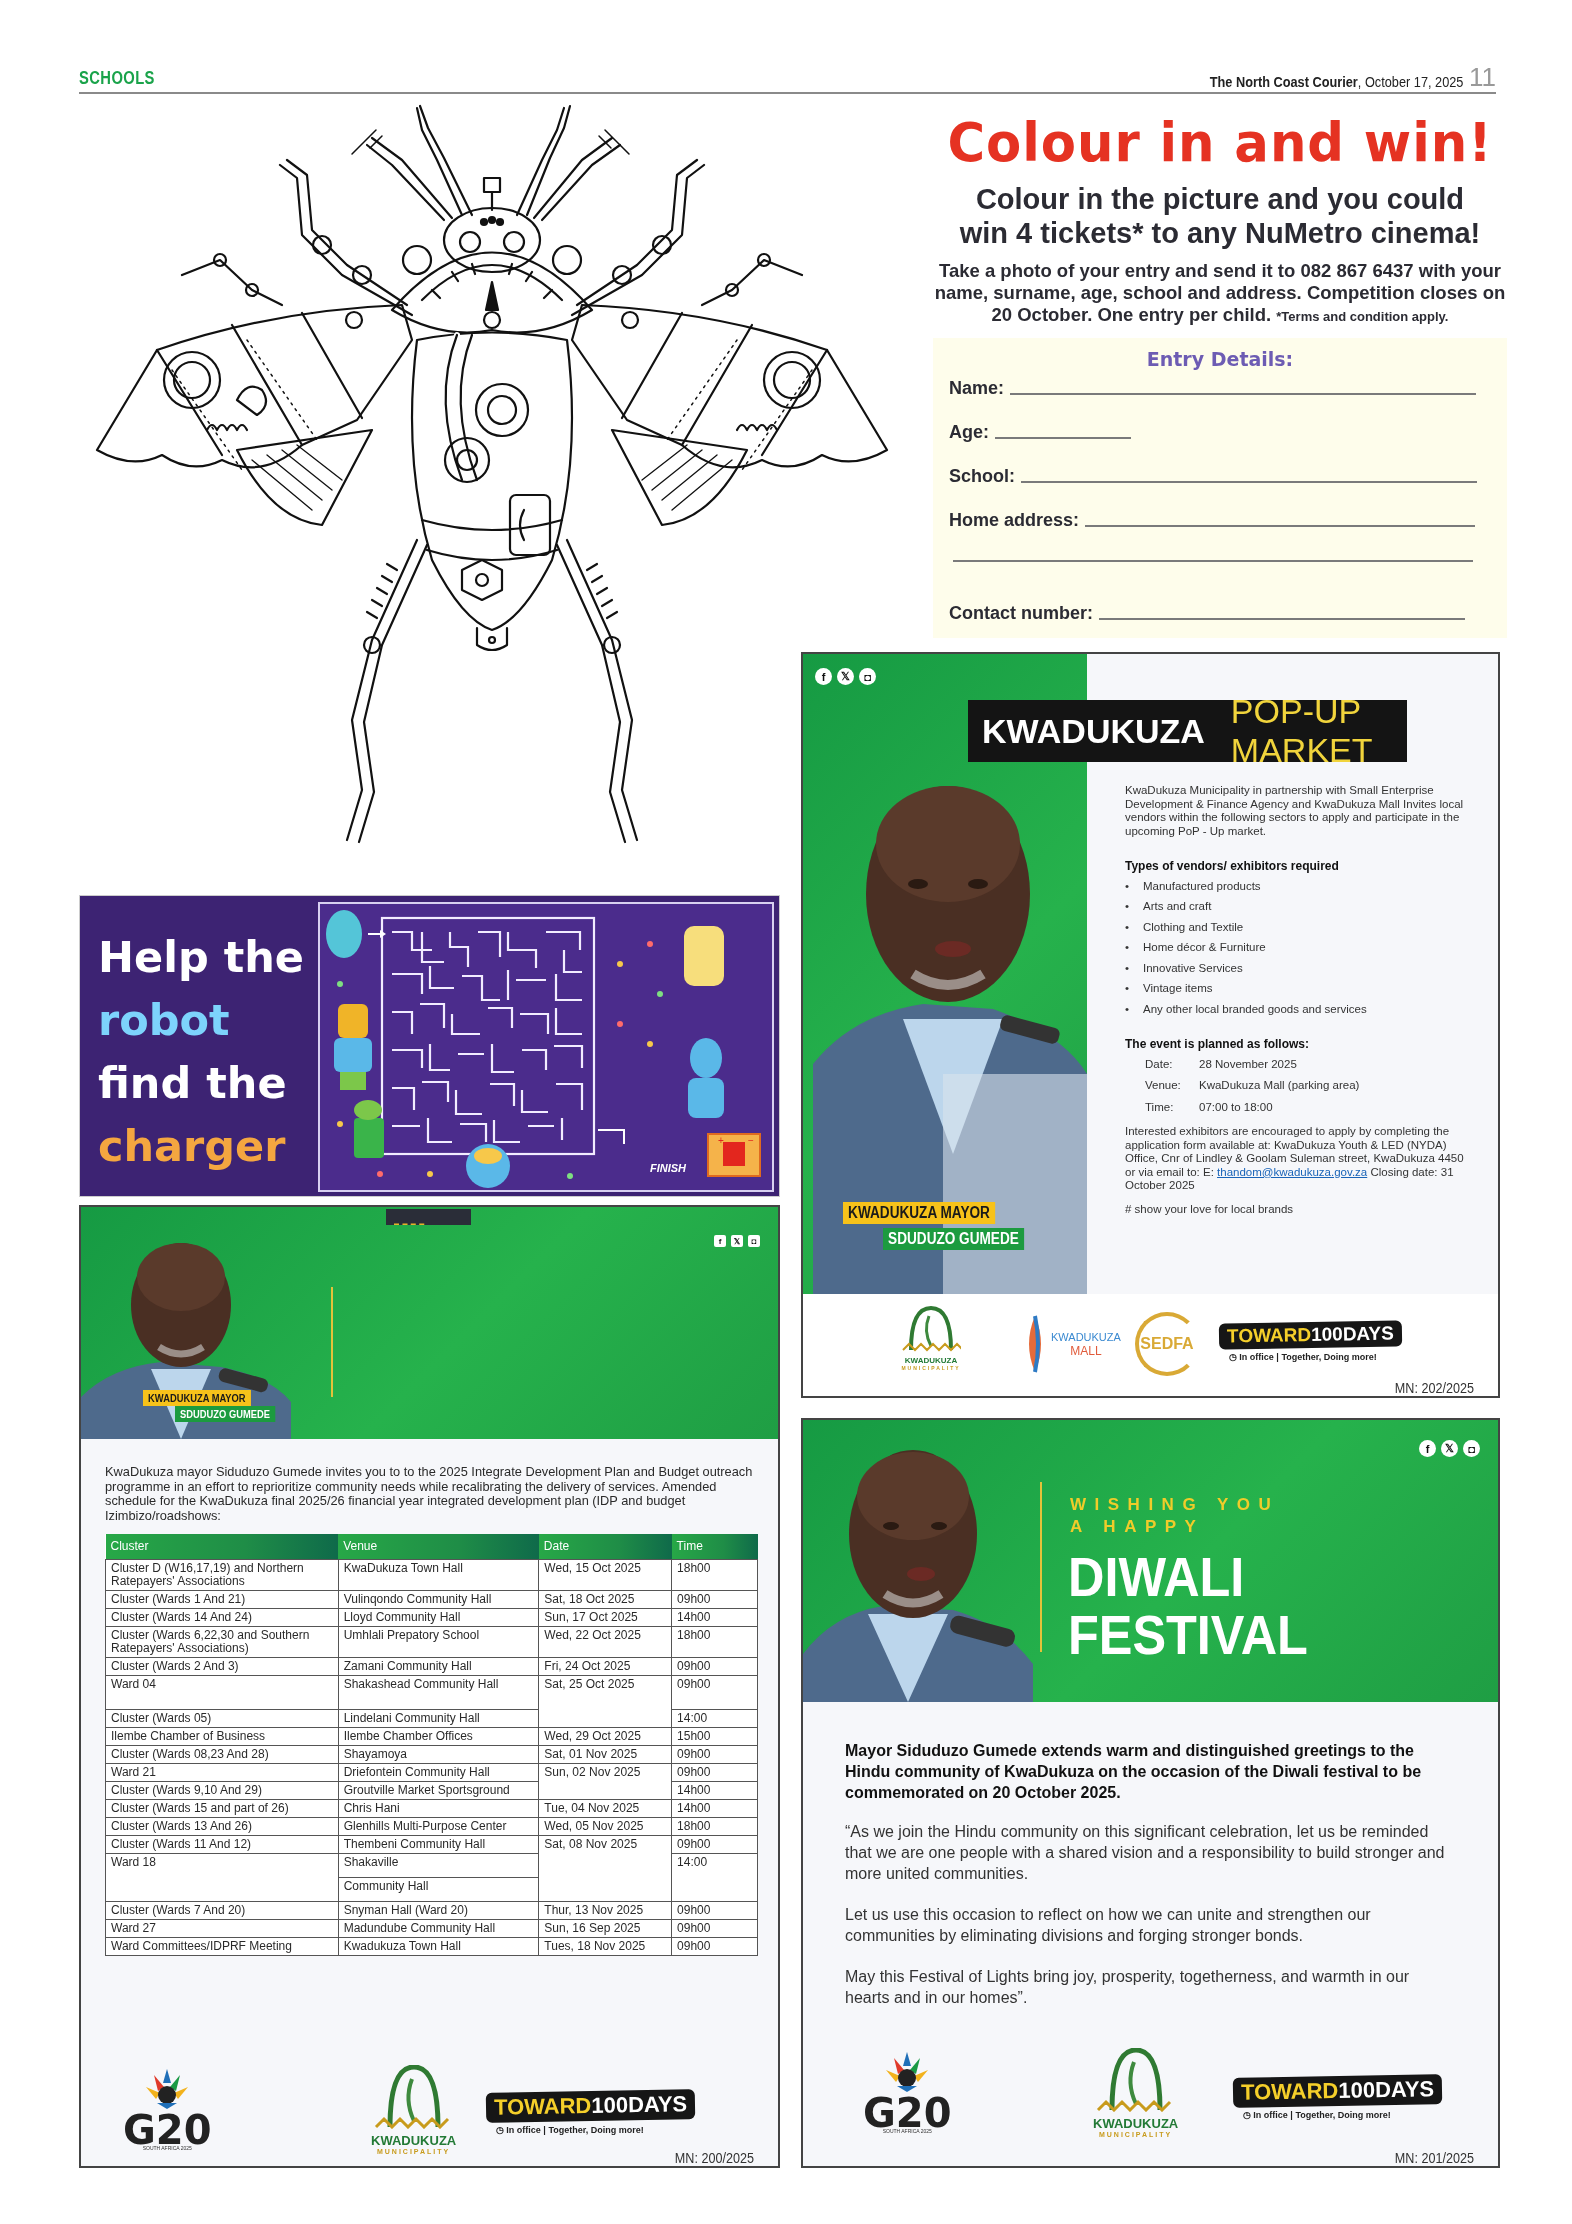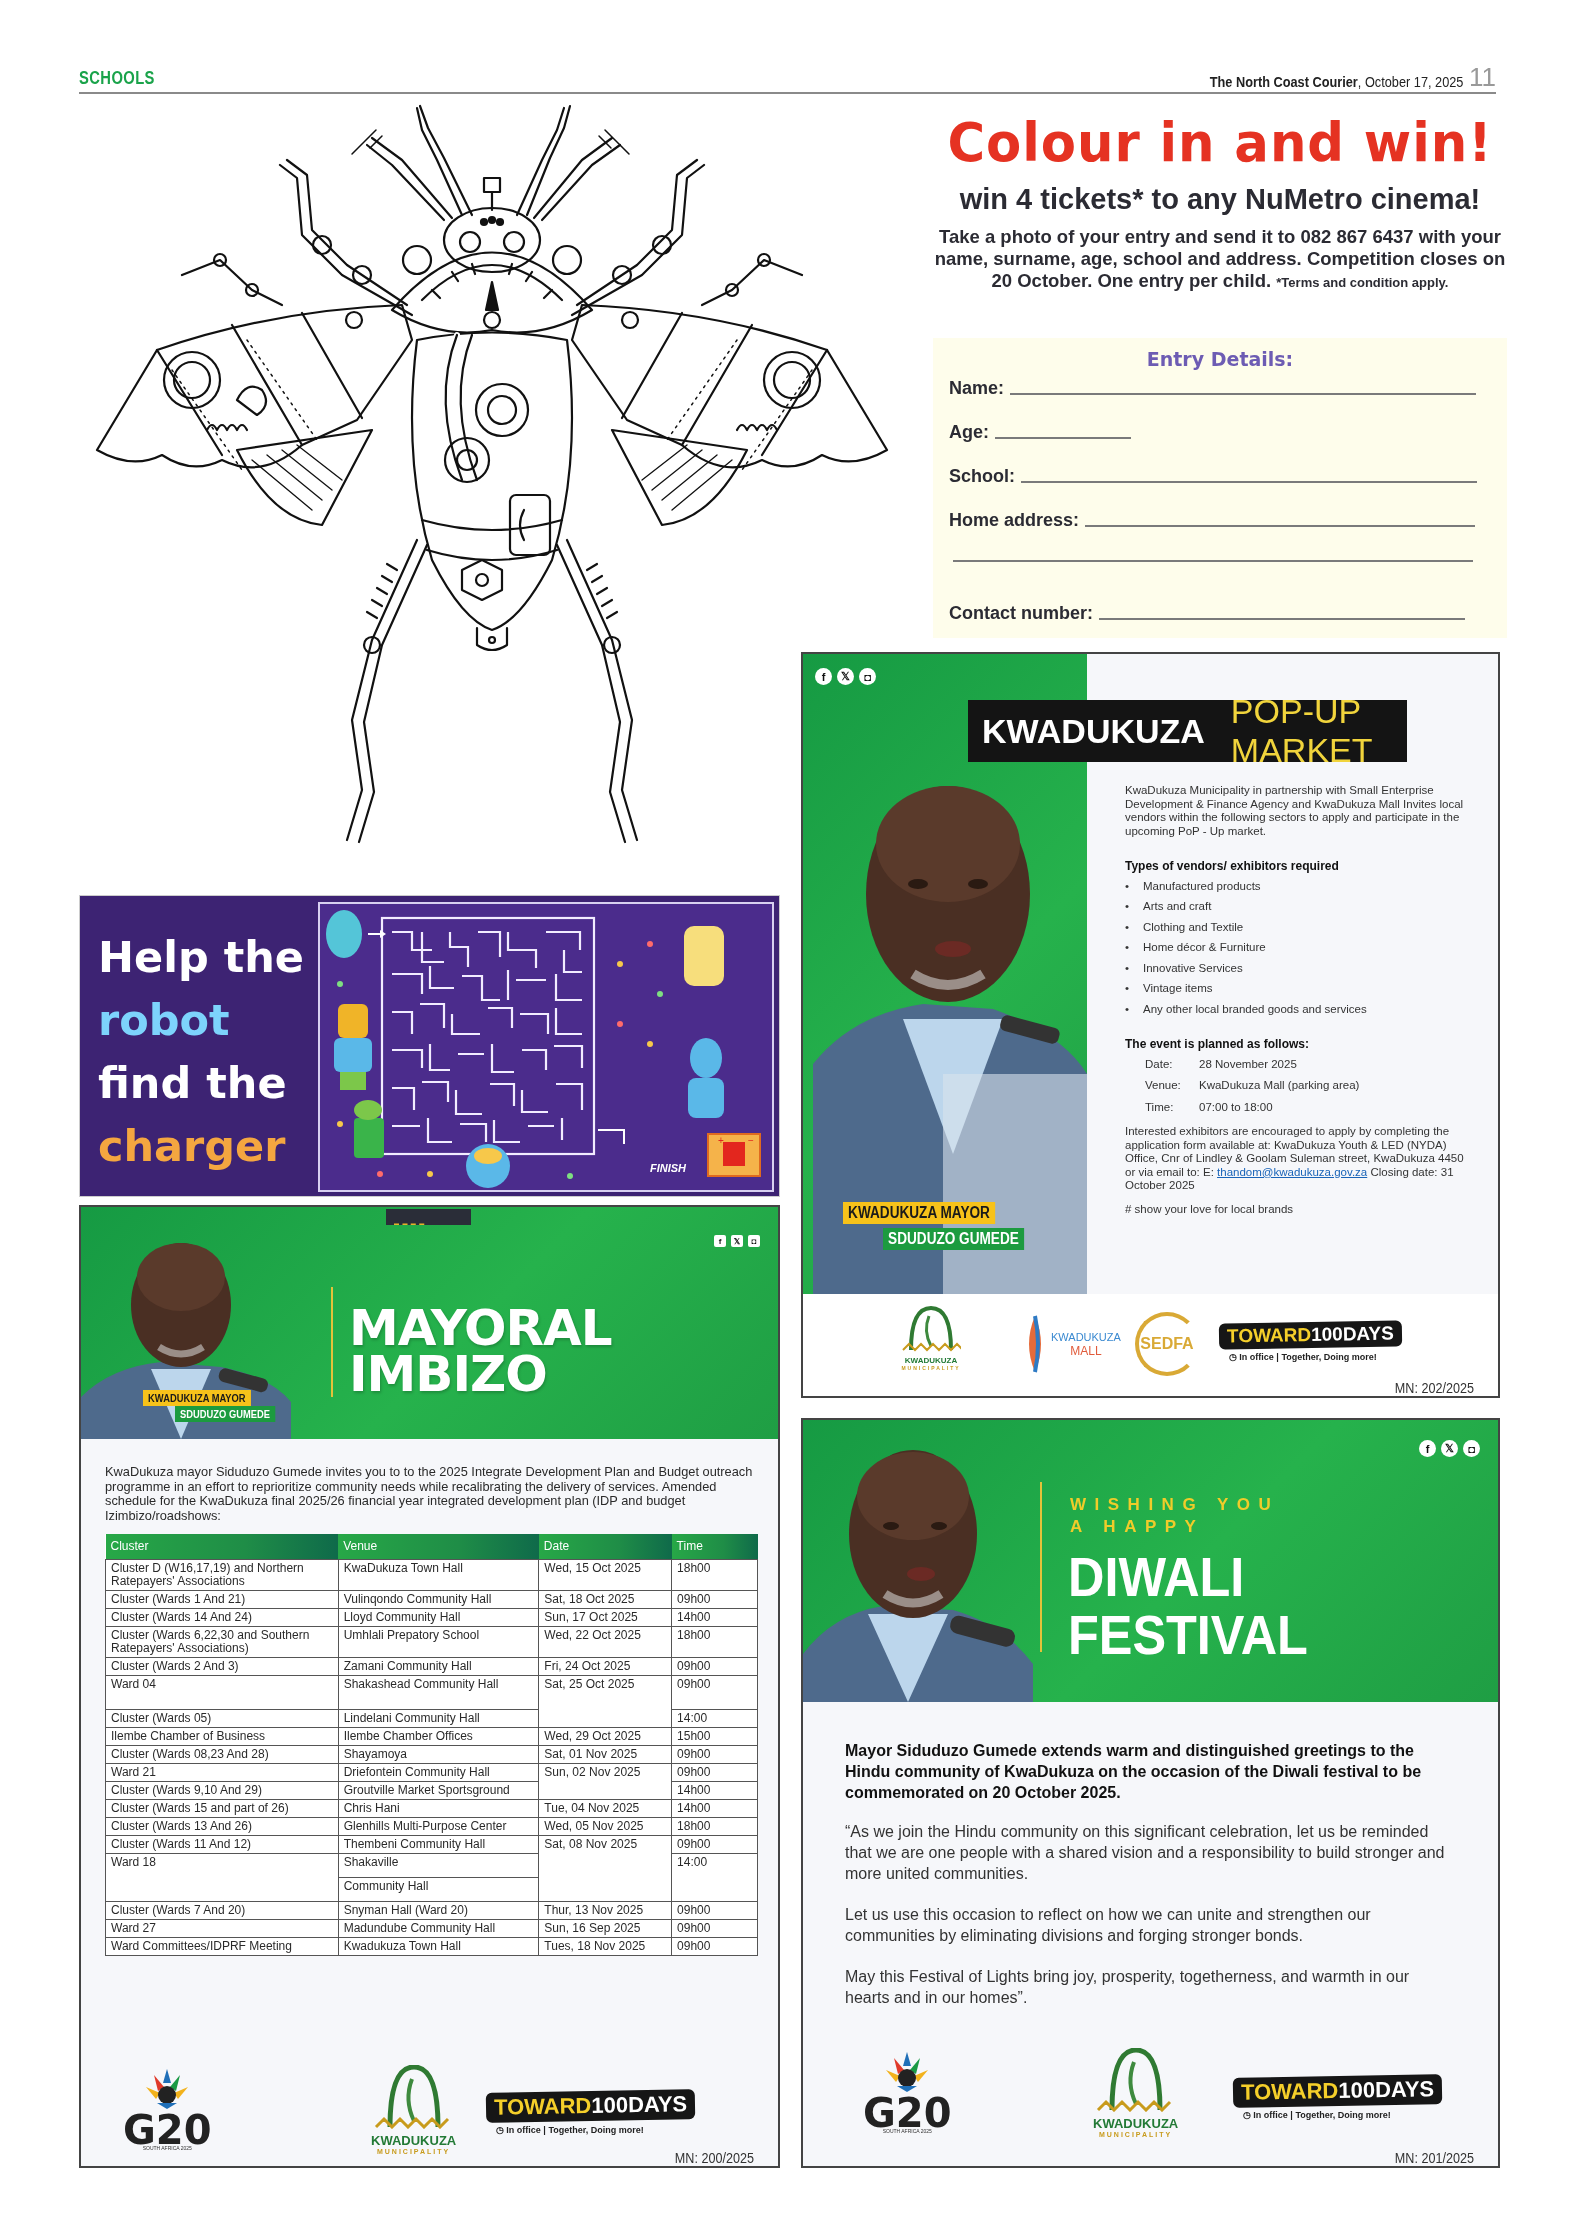--- a/index.html
+++ b/index.html
@@ -209,20 +209,21 @@
     <path d="M495 440 L540 540 L560 620 L550 690 L565 740"></path>
       <path d="M485 445 L530 545 L548 622 L538 692 L553 742"></path>
     <path d="M515 470 l10 -6 M520 482 l10 -6 M525 494 l10 -6 M530 506 l10 -6 M535 518 l10 -6"></path>
     <circle cx="540" cy="545" r="8"></circle>
   </svg>
 </div>
 
 <div class="comp">
   <div class="comp-title">Colour in and win!</div>
   <div class="comp-sub">
+    <div>Colour in the picture and you could</div>
     <div>win 4 tickets* to any NuMetro cinema!</div>
   </div>
   <div class="comp-body">
     <span>Take a photo of your entry and send it to 082 867 6437 with your name, surname, age, school and address. Competition closes on 20 October. One entry per child.</span>
     <span class="terms">*Terms and condition apply.</span>
   </div>
 </div>
 
 <div class="entry">
   <div class="entry-title">Entry Details:</div>
@@ -410,24 +411,20 @@
       <path d="M0 170 Q30 140 80 135 L140 140 Q190 150 210 175 L210 212 L0 212 Z" fill="#4e6a8c"></path>
       <path d="M70 142 L100 212 L130 142 Z" fill="#bcd6ec"></path>
       <ellipse cx="100" cy="78" rx="50" ry="62" fill="#4a2f23"></ellipse>
       <ellipse cx="100" cy="50" rx="44" ry="34" fill="#5a3a2b"></ellipse>
       <path d="M78 120 Q100 134 122 120" stroke="#9a8e88" stroke-width="7" fill="none"></path>
       <rect x="140" y="140" width="50" height="14" rx="6" fill="#333" transform="rotate(15 140 140)"></rect>
     </svg>
     <div class="nametag1" style="left:62px; top:183px; font-size:11px;">KWADUKUZA MAYOR</div>
     <div class="nametag2" style="left:94px; top:199px; font-size:11px;">SDUDUZO GUMEDE</div>
     <div class="bar"></div>
-    <div class="title">
-      <div>MAYORAL</div>
-      <div>IMBIZO</div>
-    </div>
   </div>
   <p class="intro">KwaDukuza mayor Siduduzo Gumede invites you to to the 2025 Integrate Development Plan and Budget outreach programme in an effort to reprioritize community needs while recalibrating the delivery of services. Amended schedule for the KwaDukuza final 2025/26 financial year integrated development plan (IDP and budget Izimbizo/roadshows:</p>
   <table style="width:653px;">
     <colgroup>
         <col style="width:233px">
         <col style="width:201px">
         <col style="width:133px">
         <col style="width:86px">
       </colgroup>
     <thead>

